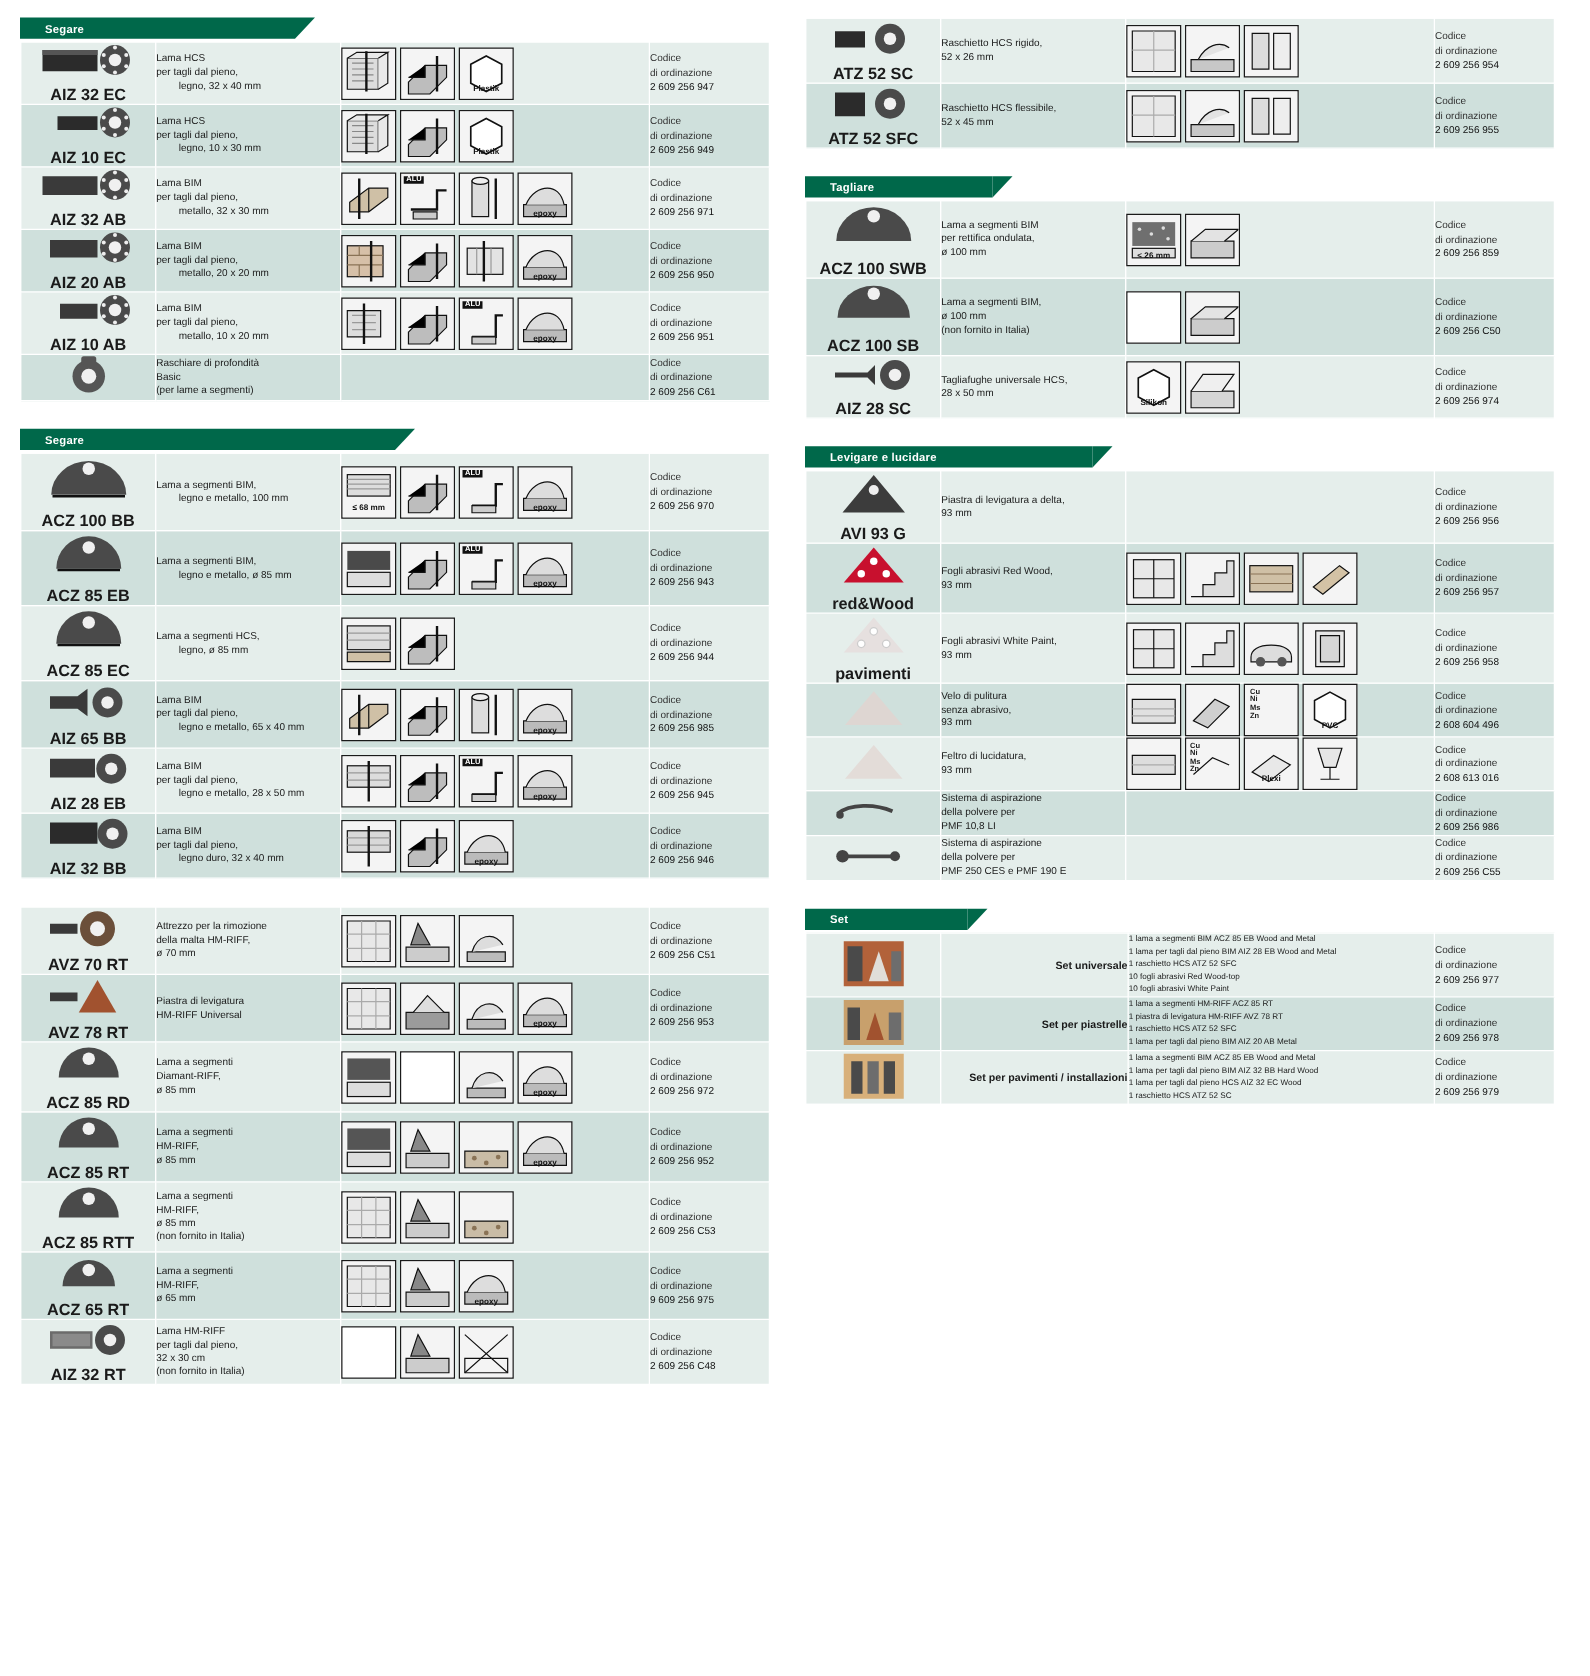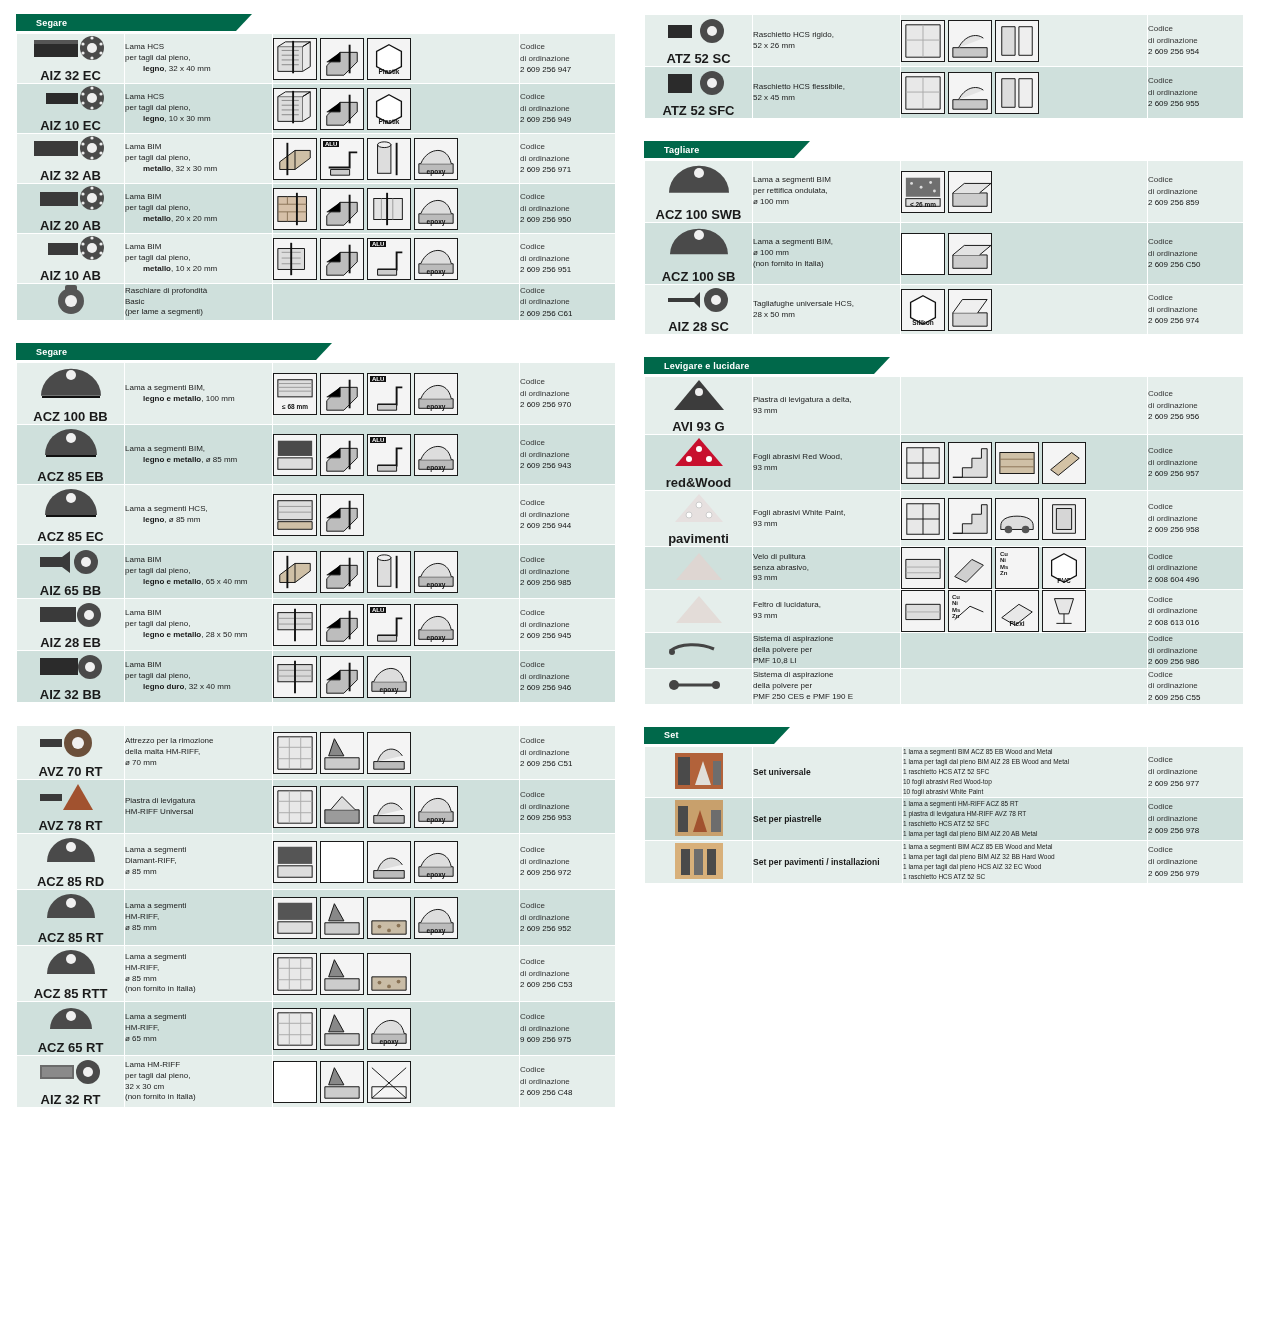--- a/index.html
+++ b/index.html
@@ -51,21 +51,21 @@
   td.c-img { width:108px; text-align:center; padding:4px 2px; }
   td.c-desc { width:148px; padding:4px 6px; line-height:1.35; font-size:8px; }
   td.c-icons { padding:3px 4px; }
   td.c-code { width:96px; text-align:left; font-size:8px; line-height:1.45; padding:4px 2px; }
 
   .code-label { color:#333; }
   .code-num { color:#111; }
 
   .prodname { font-weight:bold; font-size:13px; margin-top:2px; }
 
-  b { font-weight:bold;padding-left:18px; }
+  b { font-weight:normal;padding-left:18px; }
 
   
   .iconrow { display:flex; gap:3px; align-items:center; }
   .ibox {
     width:44px; height:42px;
     border:1px solid #1a1a1a;
     background:#f2f2f2;
     position:relative;
     overflow:hidden;
     flex:0 0 auto;
@@ -78,21 +78,21 @@
   .ibox .centerlabel{
     position:absolute; left:0; right:0; bottom:4px; text-align:center;
     font-size:6.5px; font-weight:bold; color:#111;
   }
 
   
   .blade { margin:0 auto; }
 
   
   td.c-setimg { width:108px; text-align:center; padding:4px; }
-  td.c-setname { width:150px; text-align:left; font-weight:bold; font-size:8.5px; padding:4px; }
+  td.c-setname { width:150px; text-align:right; font-weight:bold; font-size:8.5px; padding:4px; }
   td.c-setlist { padding:5px 8px; font-size:6.5px; line-height:1.55; }
 
   .spacer { height:22px; }
 </style>
 </head>
 <body>
 
 <div class="page">
 
   <div class="col">

